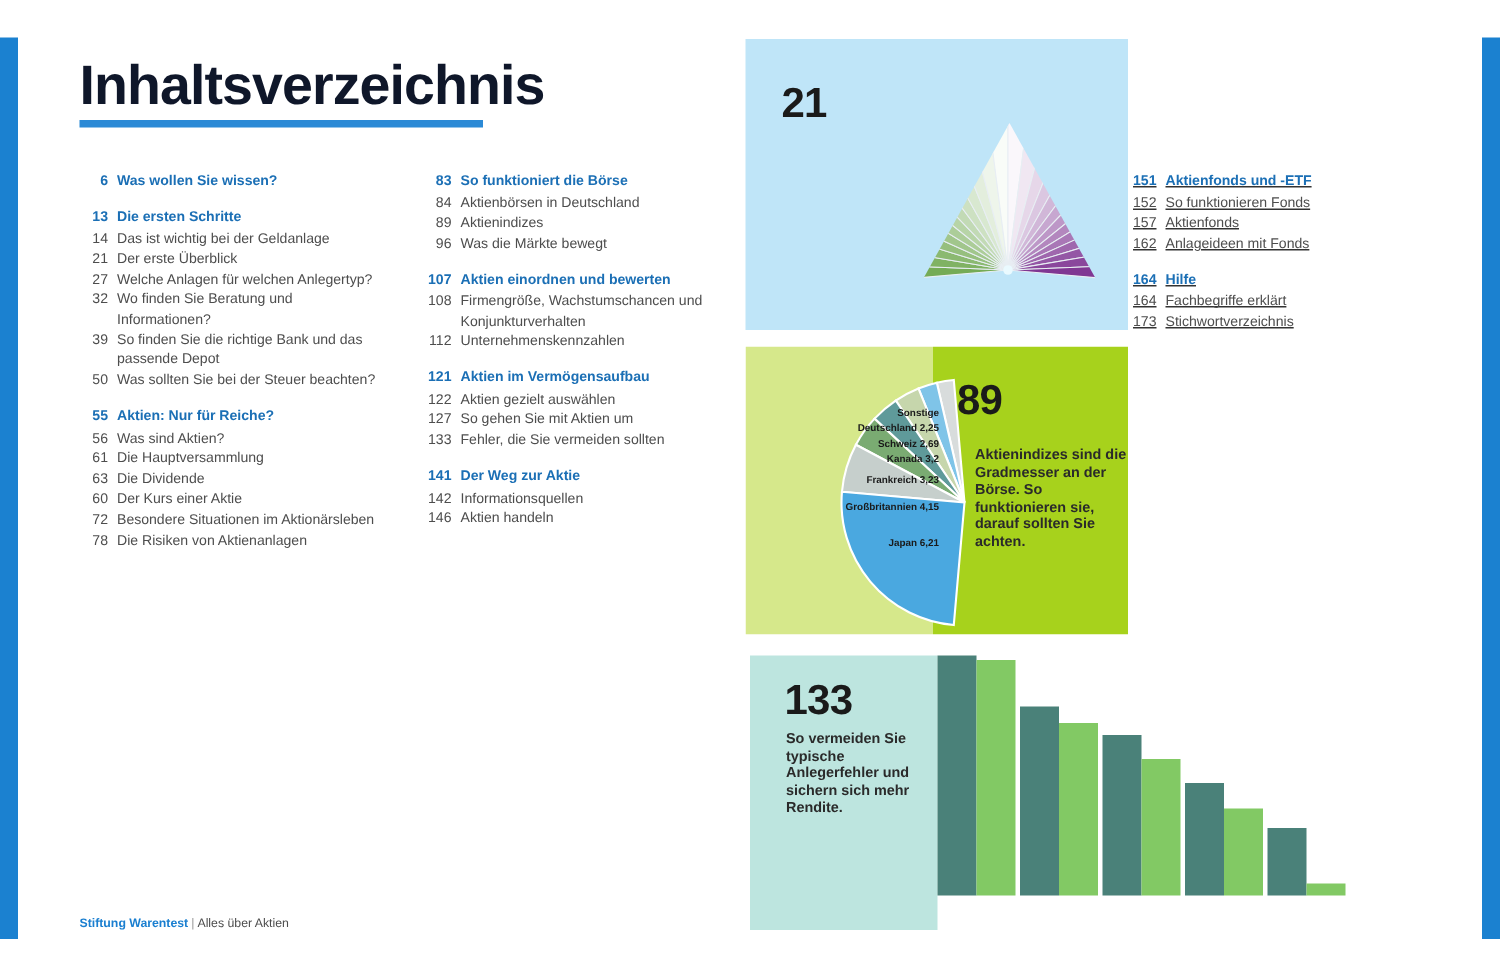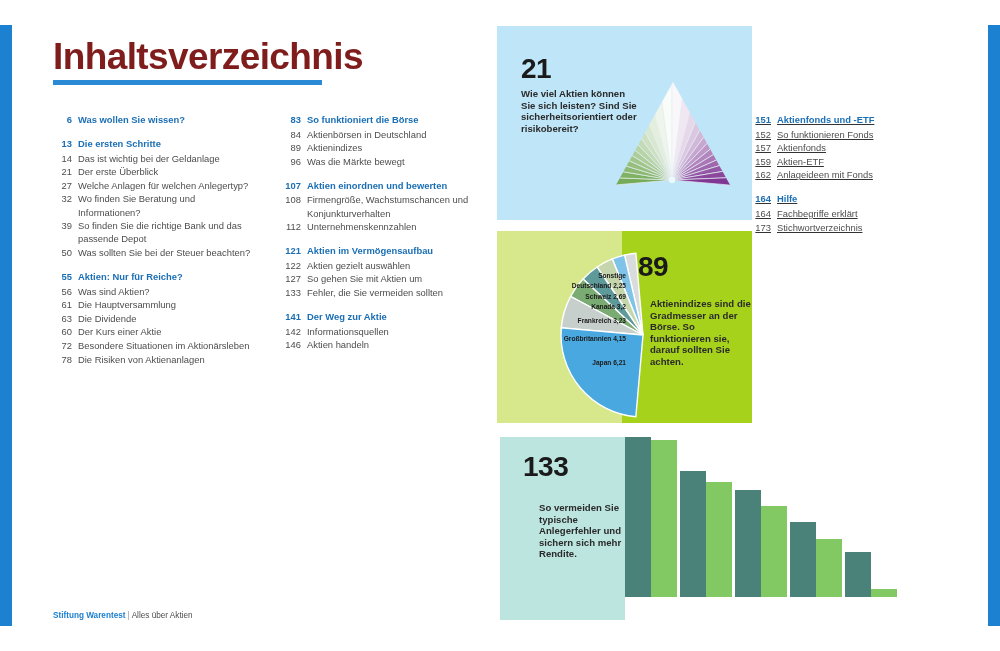--- a/index.html
+++ b/index.html
@@ -14,21 +14,21 @@
 
   
   .edge-bar{position:absolute;background:#1b81d0;}
   #edge-left{left:0;top:25px;width:12px;height:601px;}
   #edge-right{left:988px;top:25px;width:12px;height:601px;}
 
   
   #toc-title{
     position:absolute;left:53px;top:38px;
     font-size:37px;font-weight:bold;letter-spacing:-0.6px;
-    color:#7f1d1d;line-height:1;
+    color:#0f172a;line-height:1;
   }
   #toc-title-rule{
     position:absolute;left:53px;top:80px;width:269px;height:5px;
     background:#2b8ad6;
   }
 
   
   .toc-col{position:absolute;font-size:9.4px;line-height:13.1px;color:#333;}
   #toc-col-1{left:58px;top:113px;width:200px;}
   #toc-col-2{left:282px;top:113px;width:210px;}
@@ -81,21 +81,21 @@
   #panel-89 .piewrap{position:absolute;left:0px;top:0px;width:160px;height:192px;}
   .pielabels{position:absolute;left:0;top:0;width:129px;height:192px;}
   .pielabel{
     position:absolute;right:0;font-size:6.6px;color:#1a1a1a;
     white-space:nowrap;text-align:right;font-weight:bold;
   }
 
   
   #panel-133{left:500px;top:437px;width:125px;height:183px;background:#bde5df;}
   #panel-133 .pnum{position:absolute;left:23px;top:16px;}
-  #panel-133 .ptext{position:absolute;left:23px;top:49px;width:96px;margin:16px;}
+  #panel-133 .ptext{position:absolute;left:23px;top:49px;width:96px;margin:1px;}
   #bars{position:absolute;left:625px;top:437px;width:305px;height:183px;}
   .bar{position:absolute;bottom:0;}
 </style>
 </head>
 <body>
 
 <div class="page">
 
   <div class="edge-bar" id="edge-left"></div>
   <div class="edge-bar" id="edge-right"></div>
@@ -245,24 +245,20 @@
         </div>
         <div class="toc-entry">
           <span class="pg">152</span>
           <span class="ti">So funktionieren Fonds</span>
         </div>
         <div class="toc-entry">
           <span class="pg">157</span>
           <span class="ti">Aktienfonds</span>
         </div>
         <div class="toc-entry">
-          <span class="pg">159</span>
-          <span class="ti">Aktien-ETF</span>
-        </div>
-        <div class="toc-entry">
           <span class="pg">162</span>
           <span class="ti">Anlageideen mit Fonds</span>
         </div>
       </div>
       <div class="toc-group">
         <div class="toc-entry head">
           <span class="pg">164</span>
           <span class="ti">Hilfe</span>
         </div>
         <div class="toc-entry">
@@ -271,21 +267,20 @@
         </div>
         <div class="toc-entry">
           <span class="pg">173</span>
           <span class="ti">Stichwortverzeichnis</span>
         </div>
       </div>
     </div>
 
   <div class="panel" id="panel-21">
     <div class="pnum">21</div>
-    <div class="ptext">Wie viel Aktien können Sie sich leisten? Sind Sie sicherheitsorientiert oder risikobereit?</div>
     <div class="fanwrap">
       <svg id="fan-svg" width="152" height="136" viewBox="0 0 152 136">
           <defs>
             <clipPath id="tri-clip">
               <path d="M 76 2 L 148 132 L 4 132 Z"></path>
             </clipPath>
           </defs>
           <g clip-path="url(#tri-clip)">
             <path d="M 75 100 L -154.1247805611015 120.04582083196132 L -154.813469579461 90.73883377483443 Z" fill="rgb(117,171,86)" stroke="#e8eef3" stroke-width="0.7"></path>
             <path d="M 75 100 L -154.813469579461 90.73883377483443 L -151.76878107946686 61.58229668846887 Z" fill="rgb(128,178,99)" stroke="#e8eef3" stroke-width="0.7"></path>

